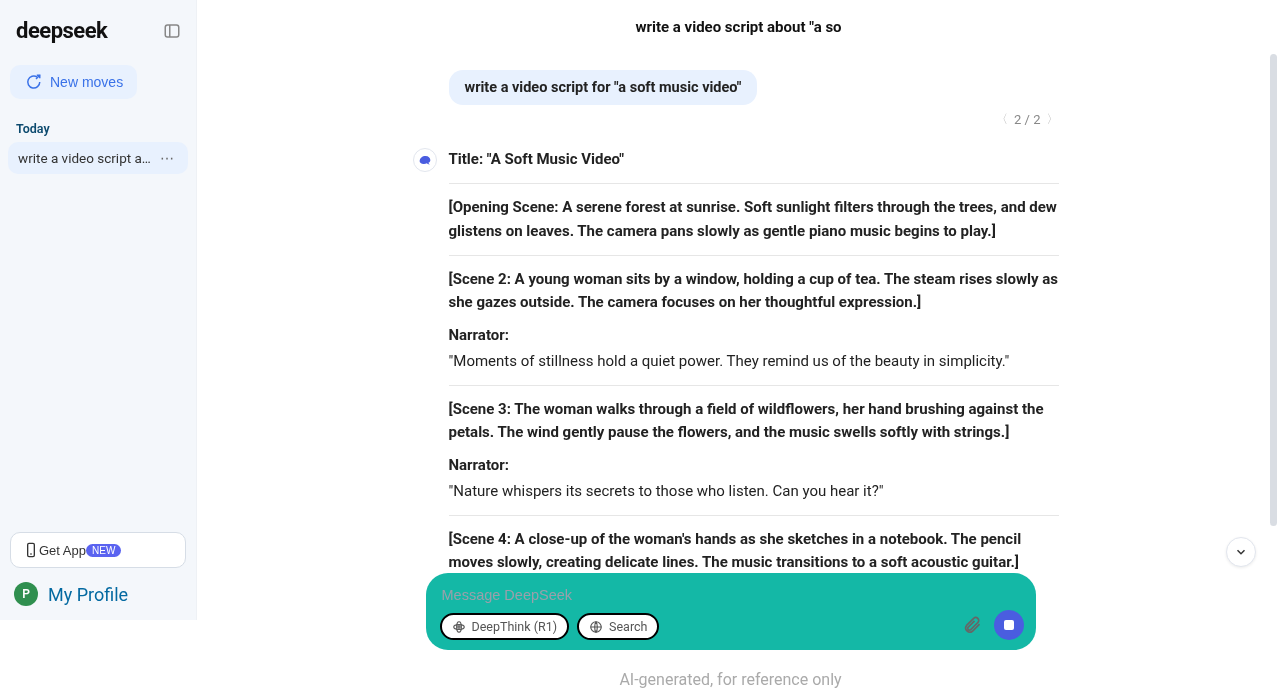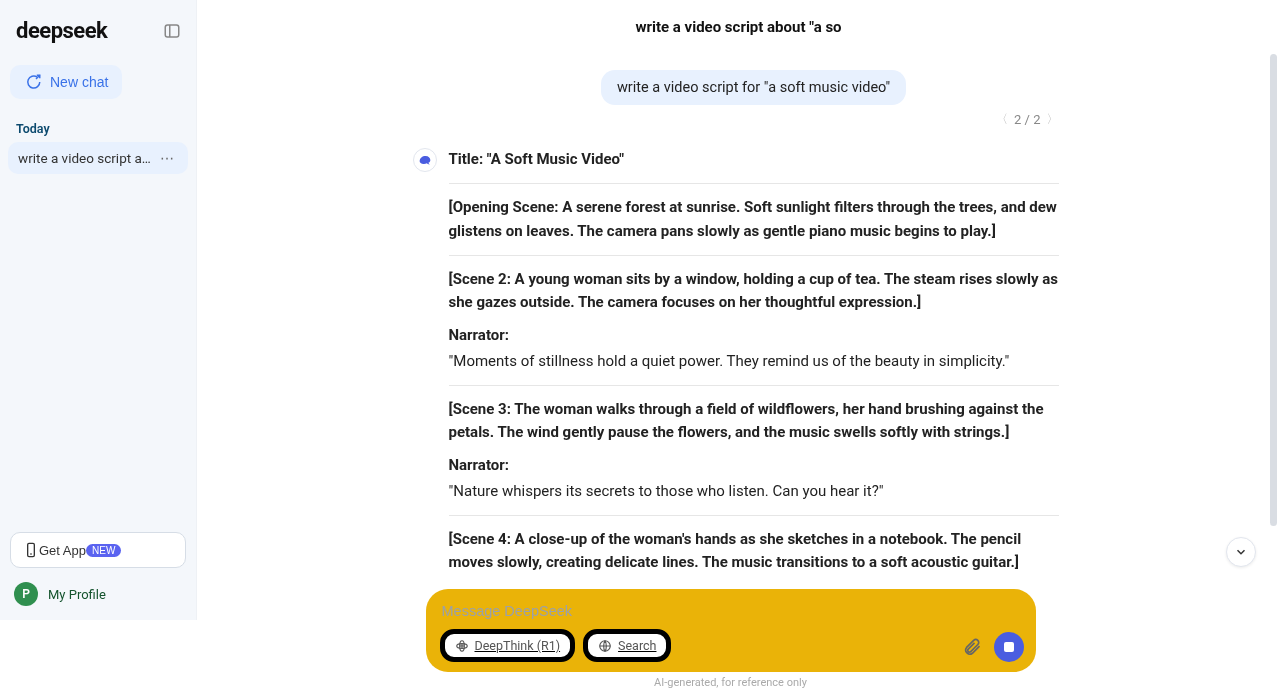--- a/index.html
+++ b/index.html
@@ -115,21 +115,21 @@
   cursor: pointer;
 }
 .avatar {
   width: 24px; height: 24px;
   border-radius: 50%;
   background: #2f8f4f;
   color: #fff;
   display: flex; align-items: center; justify-content: center;
   font-size: 12px; font-weight: 600;
 }
-.profile-label { font-size: 13px; color: #14532d; text-align: right; }
+.profile-label { font-size: 18px; color: #0369a1; text-align: right; }
 
 .main {
   position: absolute;
   left: 197px; top: 0;
   right: 0;
   height: 697px;
   display: flex;
   flex-direction: column;
 }
 .main-header {
@@ -155,22 +155,23 @@
   padding: 16px 0 60px 0;
 }
 .chat-inner {
   width: 640px;
   margin: 0 auto;
   padding-left: 30px;
   position: relative;
 }
 .user-msg-row {
   display: flex;
-  justify-content: center;
+  justify-content: flex-start;
   margin-bottom: 6px;
+  font-weight: bold;
 }
 .user-msg {
   background: #e8f1fe;
   color: #222;
   padding: 9px 16px;
   border-radius: 14px;
   font-size: 14.5px;
   max-width: 520px;
 }
 .pager-row {
@@ -241,46 +242,45 @@
   position: absolute;
   left: 197px;
   right: 16px;
   bottom: 8px;
   display: flex;
   flex-direction: column;
   align-items: center;
 }
 .composer {
   width: 610px;
-  background: #eab308;
+  background: #14b8a6;
   border-radius: 22px;
   padding: 10px 14px 10px 14px;
   position: relative;
-  text-decoration: underline;
 }
 .composer-input {
   width: 100%;
   border: none;
   background: transparent;
   font-size: 14.5px;
   color: #333;
   outline: none;
   padding: 4px 2px 10px 2px;
 }
 .composer-input::placeholder { color: #9aa0ab; }
 .composer-tools {
   display: flex;
   align-items: center;
   gap: 8px;
 }
 .pill {
   display: inline-flex;
   align-items: center;
   gap: 6px;
-  border: 5px solid #000000;
+  border: 2px solid #000000;
   background: #fff;
   border-radius: 14px;
   padding: 4px 10px;
   font-size: 12.5px;
   color: #555;
   cursor: pointer;
 }
 .pill svg { width: 14px; height: 14px; }
 .composer-right {
   position: absolute;
@@ -306,23 +306,23 @@
   color: #fff;
   display: flex; align-items: center; justify-content: center;
   cursor: pointer;
 }
 .stop-square {
   width: 10px; height: 10px;
   background: #fff;
   border-radius: 2px;
 }
 .disclaimer {
-  font-size: 11px;
+  font-size: 16px;
   color: #aaa;
-  margin-top: 4px;
+  margin-top: 20px;
 }
 
 .vscroll {
   position: absolute;
   right: 0;
   top: 0;
   width: 14px;
   height: 472px;
   background: transparent;
 }
@@ -348,21 +348,21 @@
           <path d="M9 4v16"></path>
       </svg>
     </div>
   </div>
   <button class="new-chat-btn">
     <svg viewBox="0 0 24 24" fill="none" stroke="currentColor" stroke-width="2">
       <path d="M21 12a8 8 0 1 1-3.5-6.6"></path>
         <path d="M17 3h4v4"></path>
         <path d="M21 3l-5 5"></path>
     </svg>
-    <span>New chat</span>
+    <span>New moves</span>
   </button>
   <div class="section-label">Today</div>
   <div class="chat-item">
     <span class="chat-item-text">write a video script about "a so</span>
     <span class="chat-item-more">⋯</span>
   </div>
   <div class="sidebar-spacer"></div>
   <button class="get-app-btn">
     <svg width="16" height="16" viewBox="0 0 24 24" fill="none" stroke="currentColor" stroke-width="2">
       <rect x="7" y="2" width="10" height="20" rx="2"></rect>

